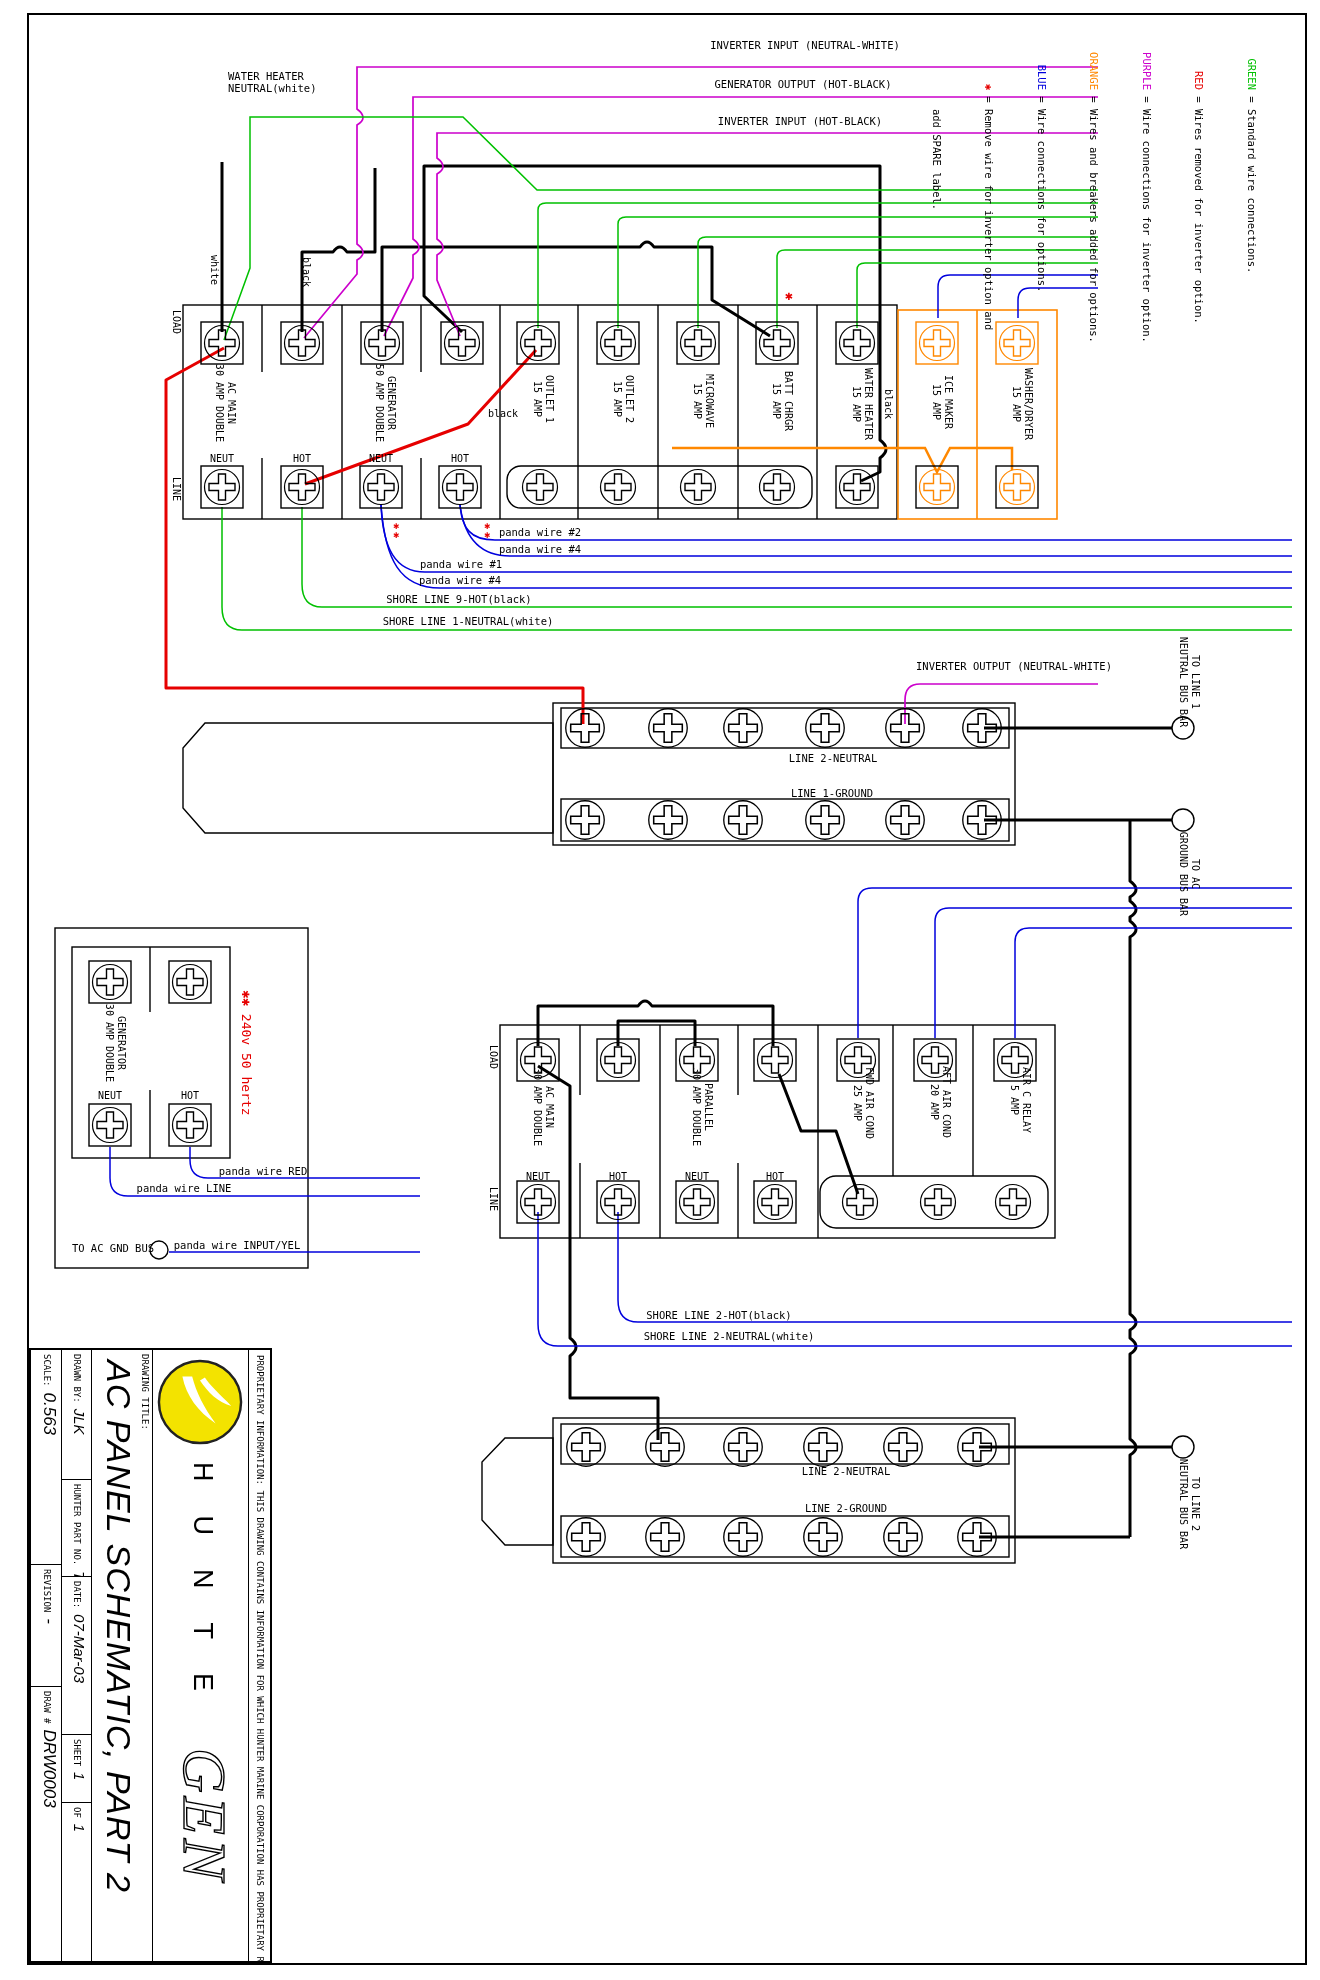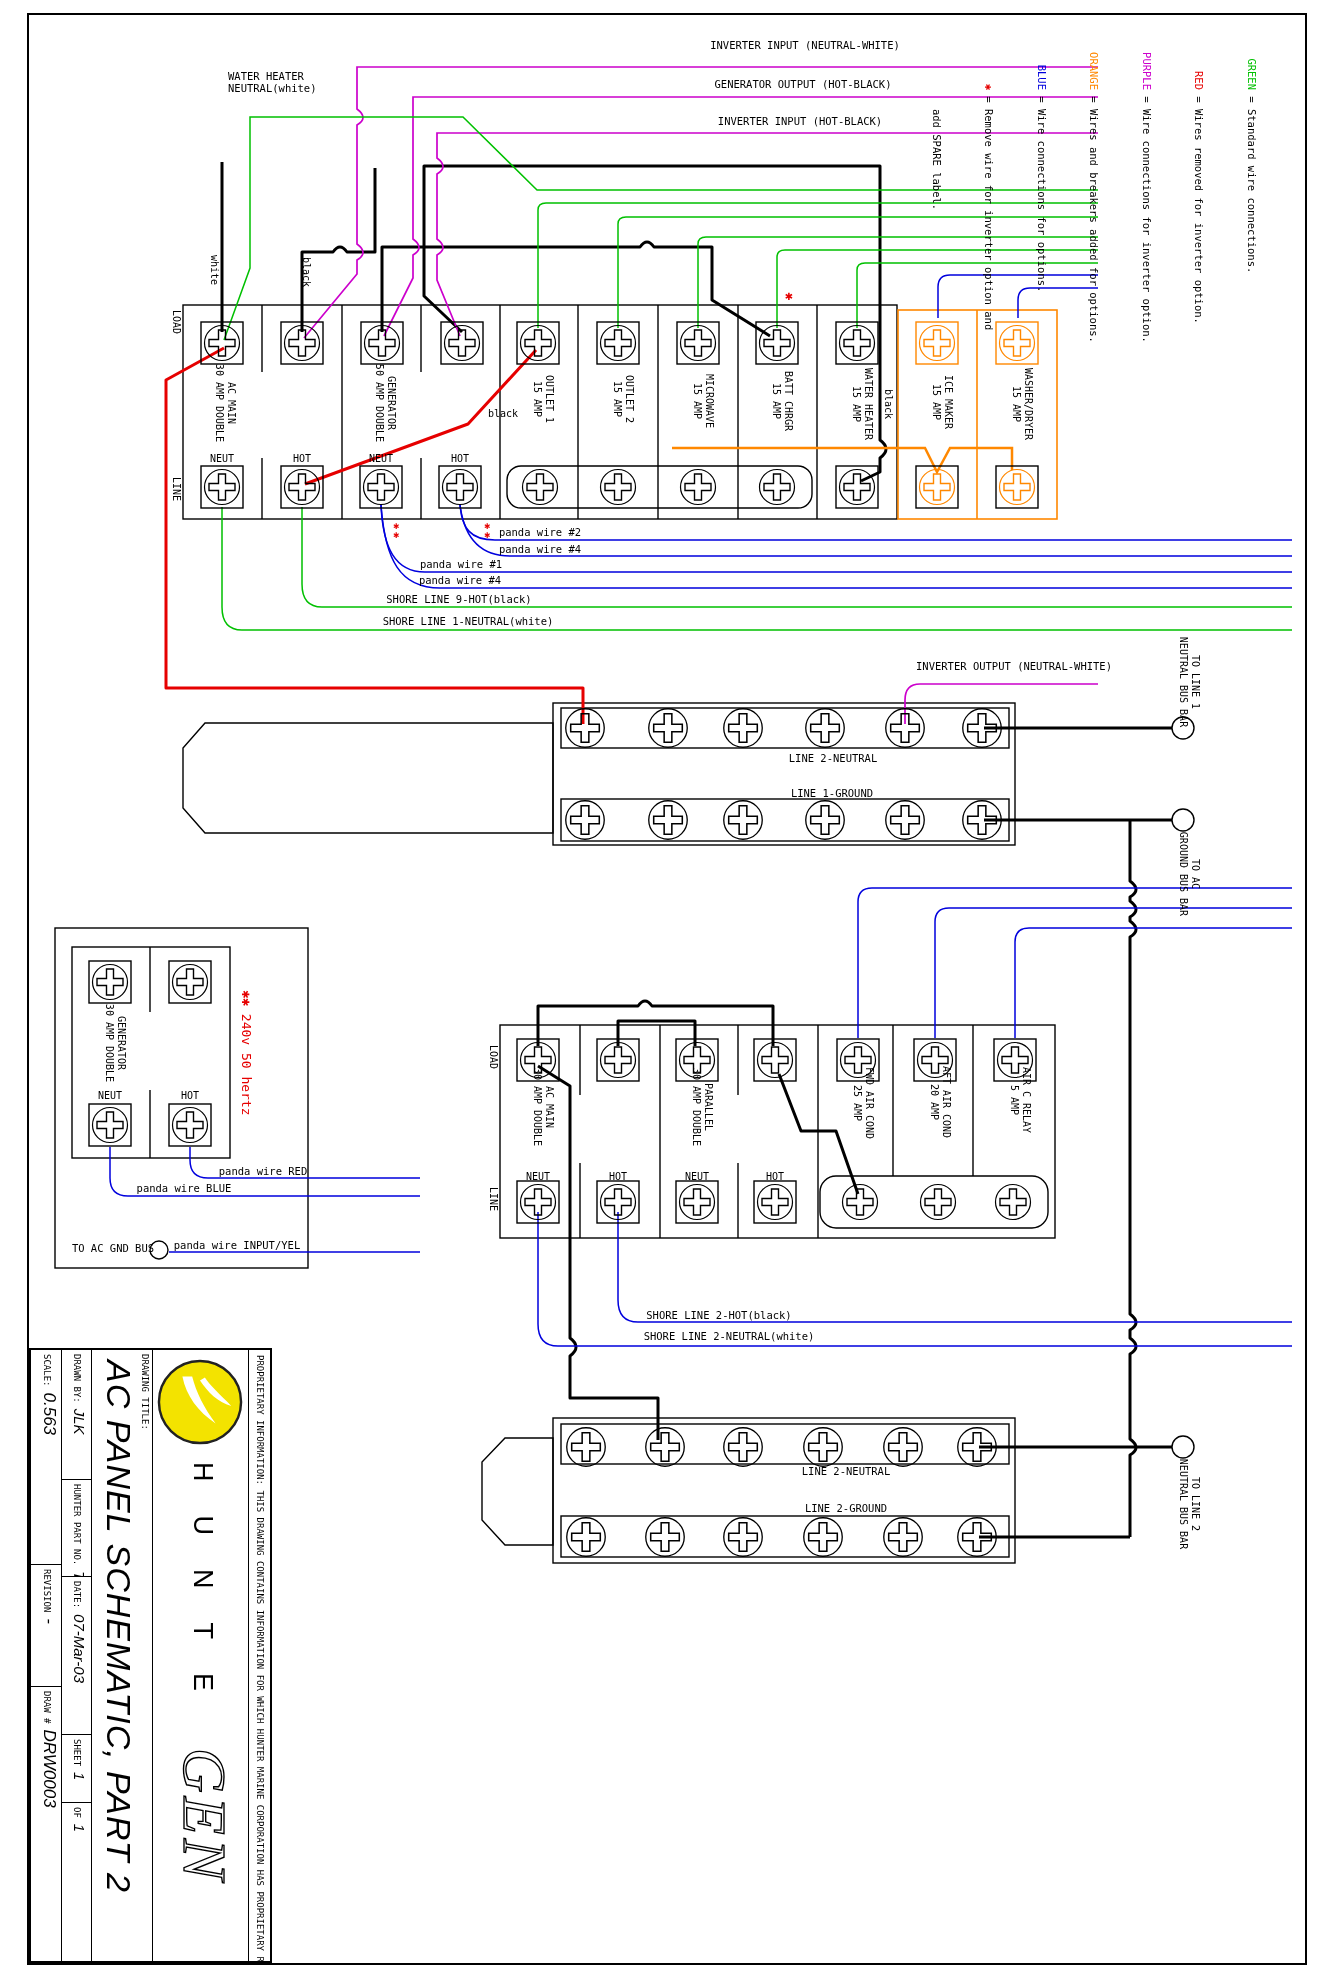--- a/index.html
+++ b/index.html
@@ -354,21 +354,21 @@
 NEUTRAL BUS BAR</div>
 <div class="lbl rot s10" style="left:1189px;top:874px">TO AC
 GROUND BUS BAR</div>
 
 <div class="lbl rot s10" style="left:115px;top:1043px">GENERATOR
 30 AMP DOUBLE</div>
 <div class="lbl c s10" style="left:110px;top:1096px">NEUT</div>
 <div class="lbl c s10" style="left:190px;top:1096px">HOT</div>
 <div class="lbl rot red" style="left:246px;top:1053px;font-size:13px">✱✱ 240v 50 hertz</div>
 <div class="lbl c" style="left:263px;top:1171px">panda wire RED</div>
-<div class="lbl c" style="left:184px;top:1188px">panda wire BLUE</div>
+<div class="lbl c" style="left:184px;top:1188px">panda wire LINE</div>
 <div class="lbl c" style="left:113px;top:1248px">TO AC GND BUS</div>
 <div class="lbl c" style="left:237px;top:1245px">panda wire INPUT/YEL</div>
 
 <div class="lbl rot s10" style="left:493px;top:1057px">LOAD</div>
 <div class="lbl rot s10" style="left:493px;top:1199px">LINE</div>
 <div class="lbl rot s10" style="left:543px;top:1107px">AC MAIN
 30 AMP DOUBLE</div>
 <div class="lbl rot s10" style="left:702px;top:1107px">PARALLEL
 30 AMP DOUBLE</div>
 <div class="lbl rot s10" style="left:863px;top:1103px">FWD AIR COND

